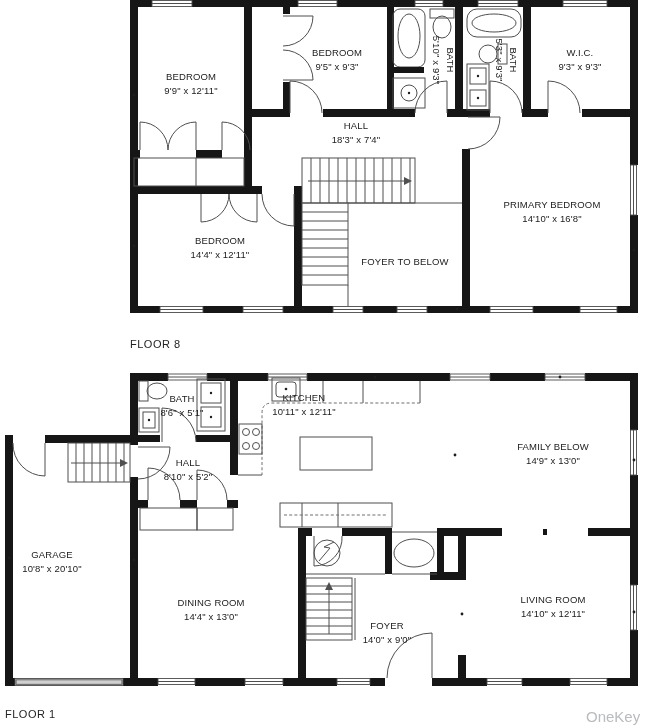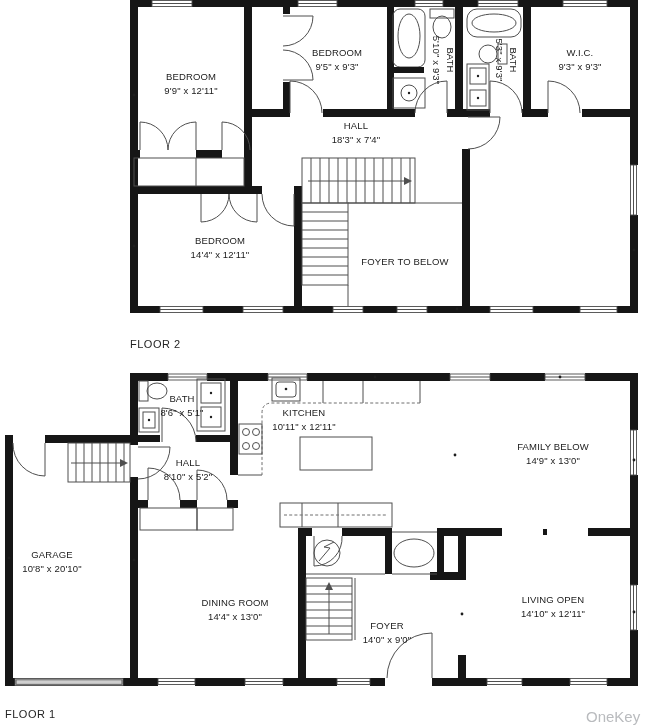--- a/index.html
+++ b/index.html
@@ -387,57 +387,61 @@
     <span>5'3" x 9'3"</span>
   </div>
   <div class="lbl" style="left:580px;top:60px">
     <span>W.I.C.</span>
     <span>9'3" x 9'3"</span>
   </div>
   <div class="lbl" style="left:356px;top:133px">
     <span>HALL</span>
     <span>18'3" x 7'4"</span>
   </div>
+  <div class="lbl" style="left:552px;top:212px">
+    <span>PRIMARY BEDROOM</span>
+    <span>14'10" x 16'8"</span>
+  </div>
   <div class="lbl" style="left:220px;top:248px">
     <span>BEDROOM</span>
     <span>14'4" x 12'11"</span>
   </div>
   <div class="lbl" style="left:405px;top:262px">
     <span>FOYER TO BELOW</span>
   </div>
 
   <div class="lbl" style="left:182px;top:406px">
     <span>BATH</span>
     <span>8'6" x 5'1"</span>
   </div>
-  <div class="lbl" style="left:304px;top:420px">
+  <div class="lbl" style="left:304px;top:405px">
     <span>KITCHEN</span>
     <span>10'11" x 12'11"</span>
   </div>
   <div class="lbl" style="left:188px;top:470px">
     <span>HALL</span>
     <span>8'10" x 5'2"</span>
   </div>
   <div class="lbl" style="left:553px;top:454px">
     <span>FAMILY BELOW</span>
     <span>14'9" x 13'0"</span>
   </div>
   <div class="lbl" style="left:52px;top:562px">
     <span>GARAGE</span>
     <span>10'8" x 20'10"</span>
   </div>
-  <div class="lbl" style="left:235px;top:610px">
+  <div class="lbl" style="left:211px;top:610px">
     <span>DINING ROOM</span>
     <span>14'4" x 13'0"</span>
   </div>
   <div class="lbl" style="left:387px;top:633px">
     <span>FOYER</span>
     <span>14'0" x 9'0"</span>
   </div>
   <div class="lbl" style="left:553px;top:607px">
-    <span>LIVING OPEN</span>
+    <span>LIVING ROOM</span>
     <span>14'10" x 12'11"</span>
   </div>
 
-  <div class="floor-tag" style="left:130px;top:338px">FLOOR 2</div>
+  <div class="floor-tag" style="left:130px;top:338px">FLOOR 8</div>
   <div class="floor-tag" style="left:5px;top:708px">FLOOR 1</div>
   <div class="watermark">OneKey ML</div>
 </div>
 
 </body></html>

